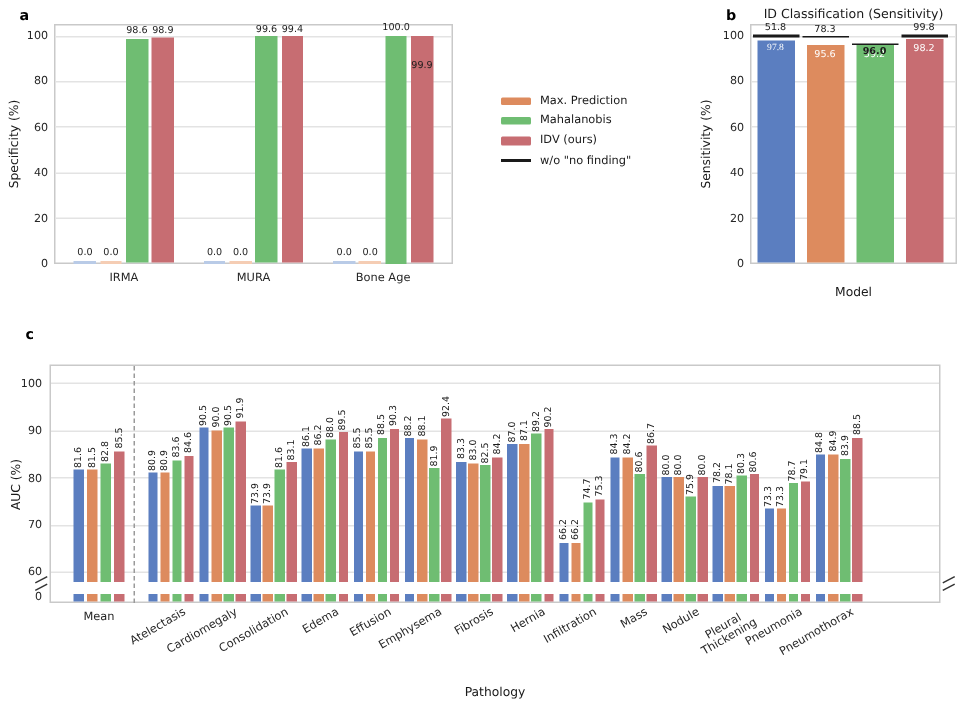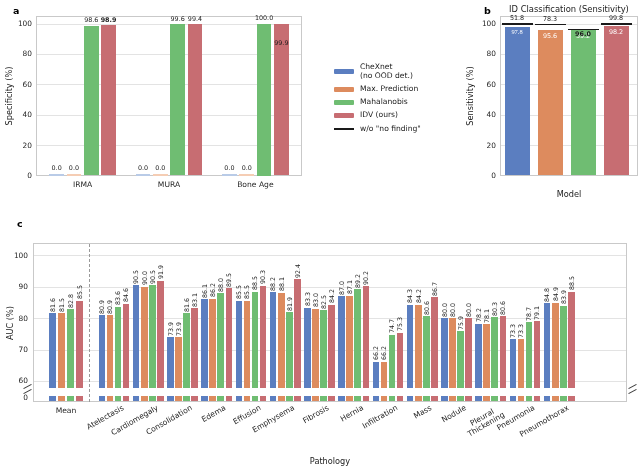--- a/index.html
+++ b/index.html
@@ -49,25 +49,20 @@
   <div class="title" style="left:494px;top:4px;width:150px">ID Classification (Sensitivity)</div>
 
   <div class="xlabel" style="left:33px;top:456px;width:594px">Pathology</div>
   <div class="xlabel" style="left:500px;top:189px;width:138px">Model</div>
   <div class="ylabel" style="left:-31px;top:91px">Specificity (%)</div>
   <div class="ylabel" style="left:430px;top:91px">Sensitivity (%)</div>
   <div class="ylabel" style="left:-30px;top:318px">AUC (%)</div>
 
   <div id="legend" style="left:334px;top:63px">
       <div class="lrow">
-        <div class="lpatch" style="background: rgb(91, 126, 192);"></div>
-        <div class="llabel">CheXnet
-(no OOD det.)</div>
-      </div>
-      <div class="lrow">
         <div class="lpatch" style="background: rgb(221, 139, 94);"></div>
         <div class="llabel">Max. Prediction</div>
       </div>
       <div class="lrow">
         <div class="lpatch" style="background: rgb(111, 189, 114);"></div>
         <div class="llabel">Mahalanobis</div>
       </div>
       <div class="lrow">
         <div class="lpatch" style="background: rgb(199, 109, 114);"></div>
         <div class="llabel">IDV (ours)</div>
@@ -89,21 +84,21 @@
     <div class="gridline" style="left: 37px; top: 23.5px; width: 264px;"></div>
     <div class="ytick" style="left: 10px; top: 19.9px; width: 22px;">100</div>
     <div class="xtick" style="left: 52.6px; top: 180.5px; width: 60px;">IRMA</div>
     <div class="bar" style="left: 49.35px; top: 173.5px; width: 14.6px; height: 2px; background: rgb(185, 203, 231);"></div>
     <div class="blabel" style="left: 56.65px; top: 165px;">0.0</div>
     <div class="bar" style="left: 66.65px; top: 173.5px; width: 14.6px; height: 2px; background: rgb(245, 205, 180);"></div>
     <div class="blabel" style="left: 73.95px; top: 165px;">0.0</div>
     <div class="bar" style="left: 83.95px; top: 25.628px; width: 14.6px; height: 149.872px; background: rgb(111, 189, 114);"></div>
     <div class="blabel" style="left: 91.25px; top: 17.228px;">98.6</div>
     <div class="bar" style="left: 101.25px; top: 25.172px; width: 14.6px; height: 150.328px; background: rgb(199, 109, 114);"></div>
-    <div class="blabel" style="left: 108.55px; top: 16.772px; font-weight: bold;">98.9</div>
+    <div class="blabel" style="left: 108.55px; top: 16.772px;">98.9</div>
     <div class="xtick" style="left: 139px; top: 180.5px; width: 60px;">MURA</div>
     <div class="bar" style="left: 135.75px; top: 173.5px; width: 14.6px; height: 2px; background: rgb(185, 203, 231);"></div>
     <div class="blabel" style="left: 143.05px; top: 165px;">0.0</div>
     <div class="bar" style="left: 153.05px; top: 173.5px; width: 14.6px; height: 2px; background: rgb(245, 205, 180);"></div>
     <div class="blabel" style="left: 160.35px; top: 165px;">0.0</div>
     <div class="bar" style="left: 170.35px; top: 24.108px; width: 14.6px; height: 151.392px; background: rgb(111, 189, 114);"></div>
     <div class="blabel" style="left: 177.65px; top: 15.708px;">99.6</div>
     <div class="bar" style="left: 187.65px; top: 24.412px; width: 14.6px; height: 151.088px; background: rgb(199, 109, 114);"></div>
     <div class="blabel" style="left: 194.95px; top: 16.012px;">99.4</div>
     <div class="xtick" style="left: 225.4px; top: 180.5px; width: 60px;">Bone Age</div>

